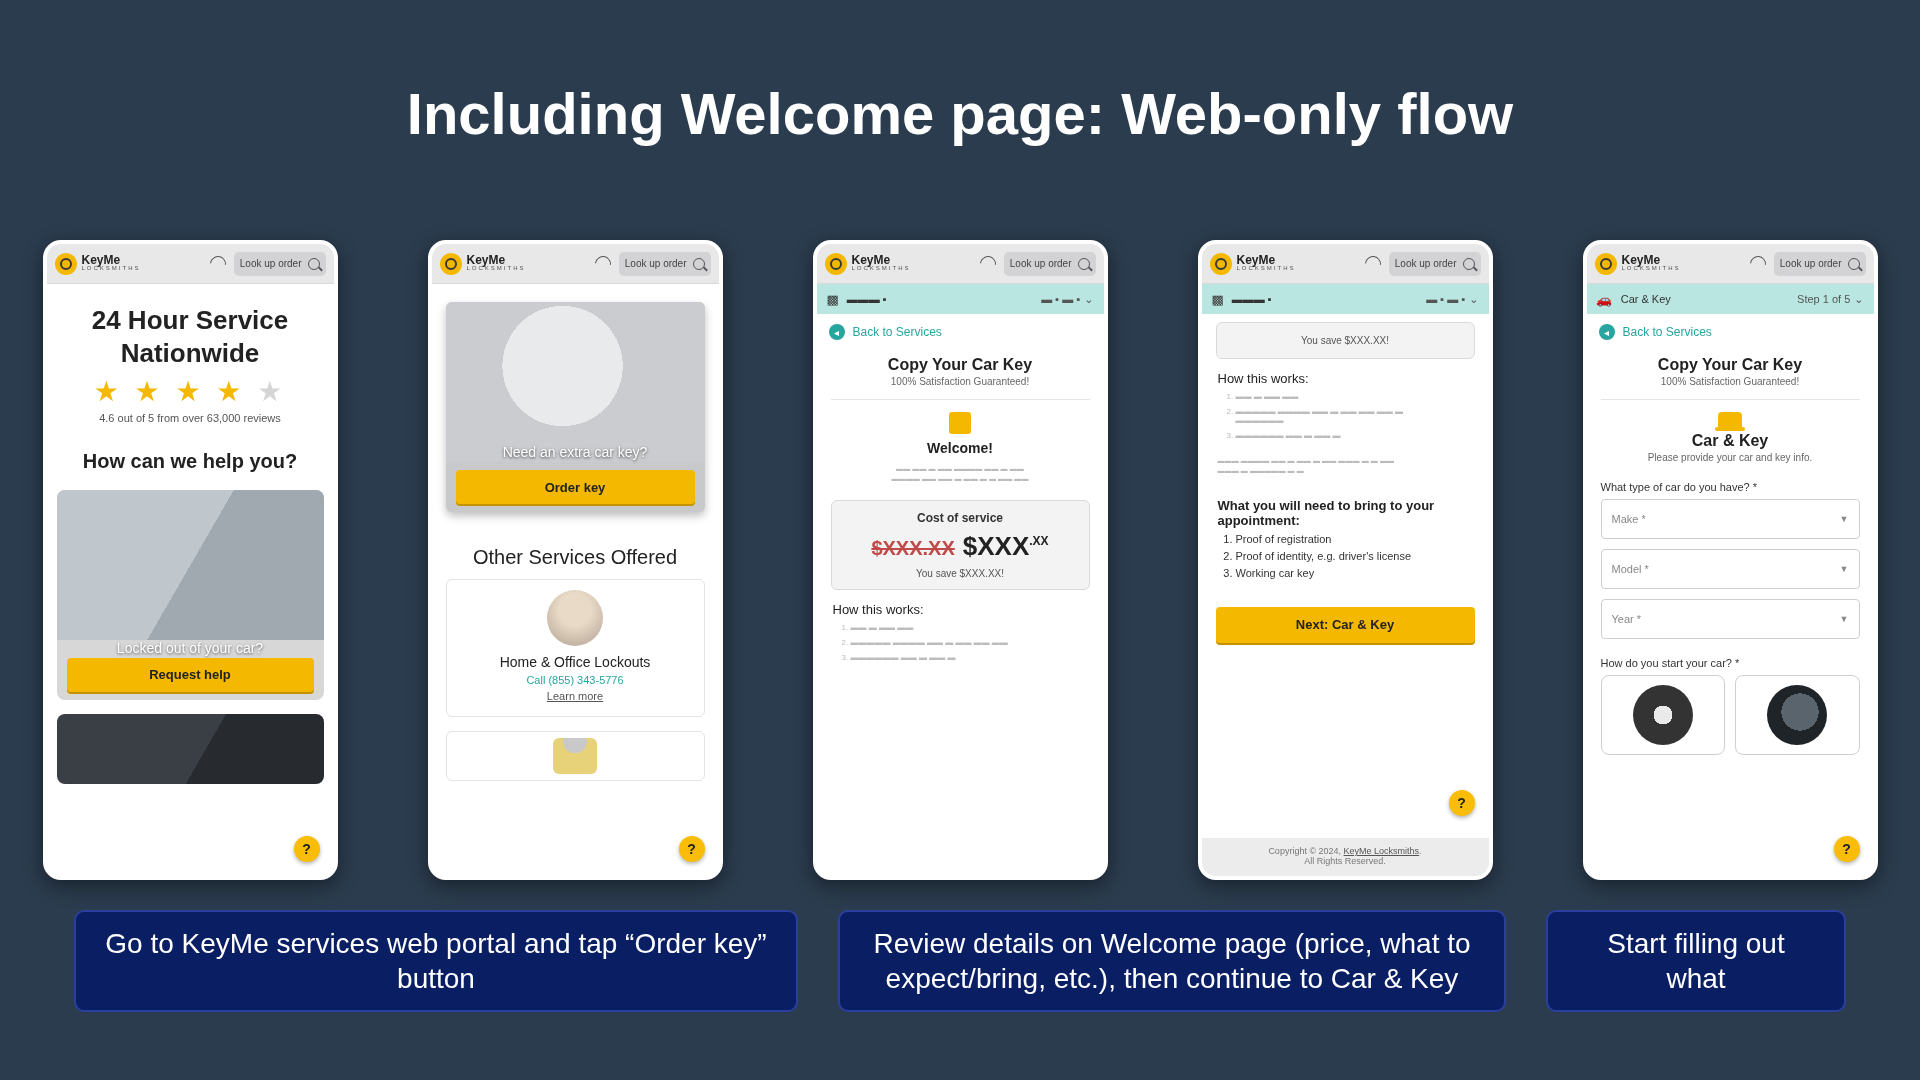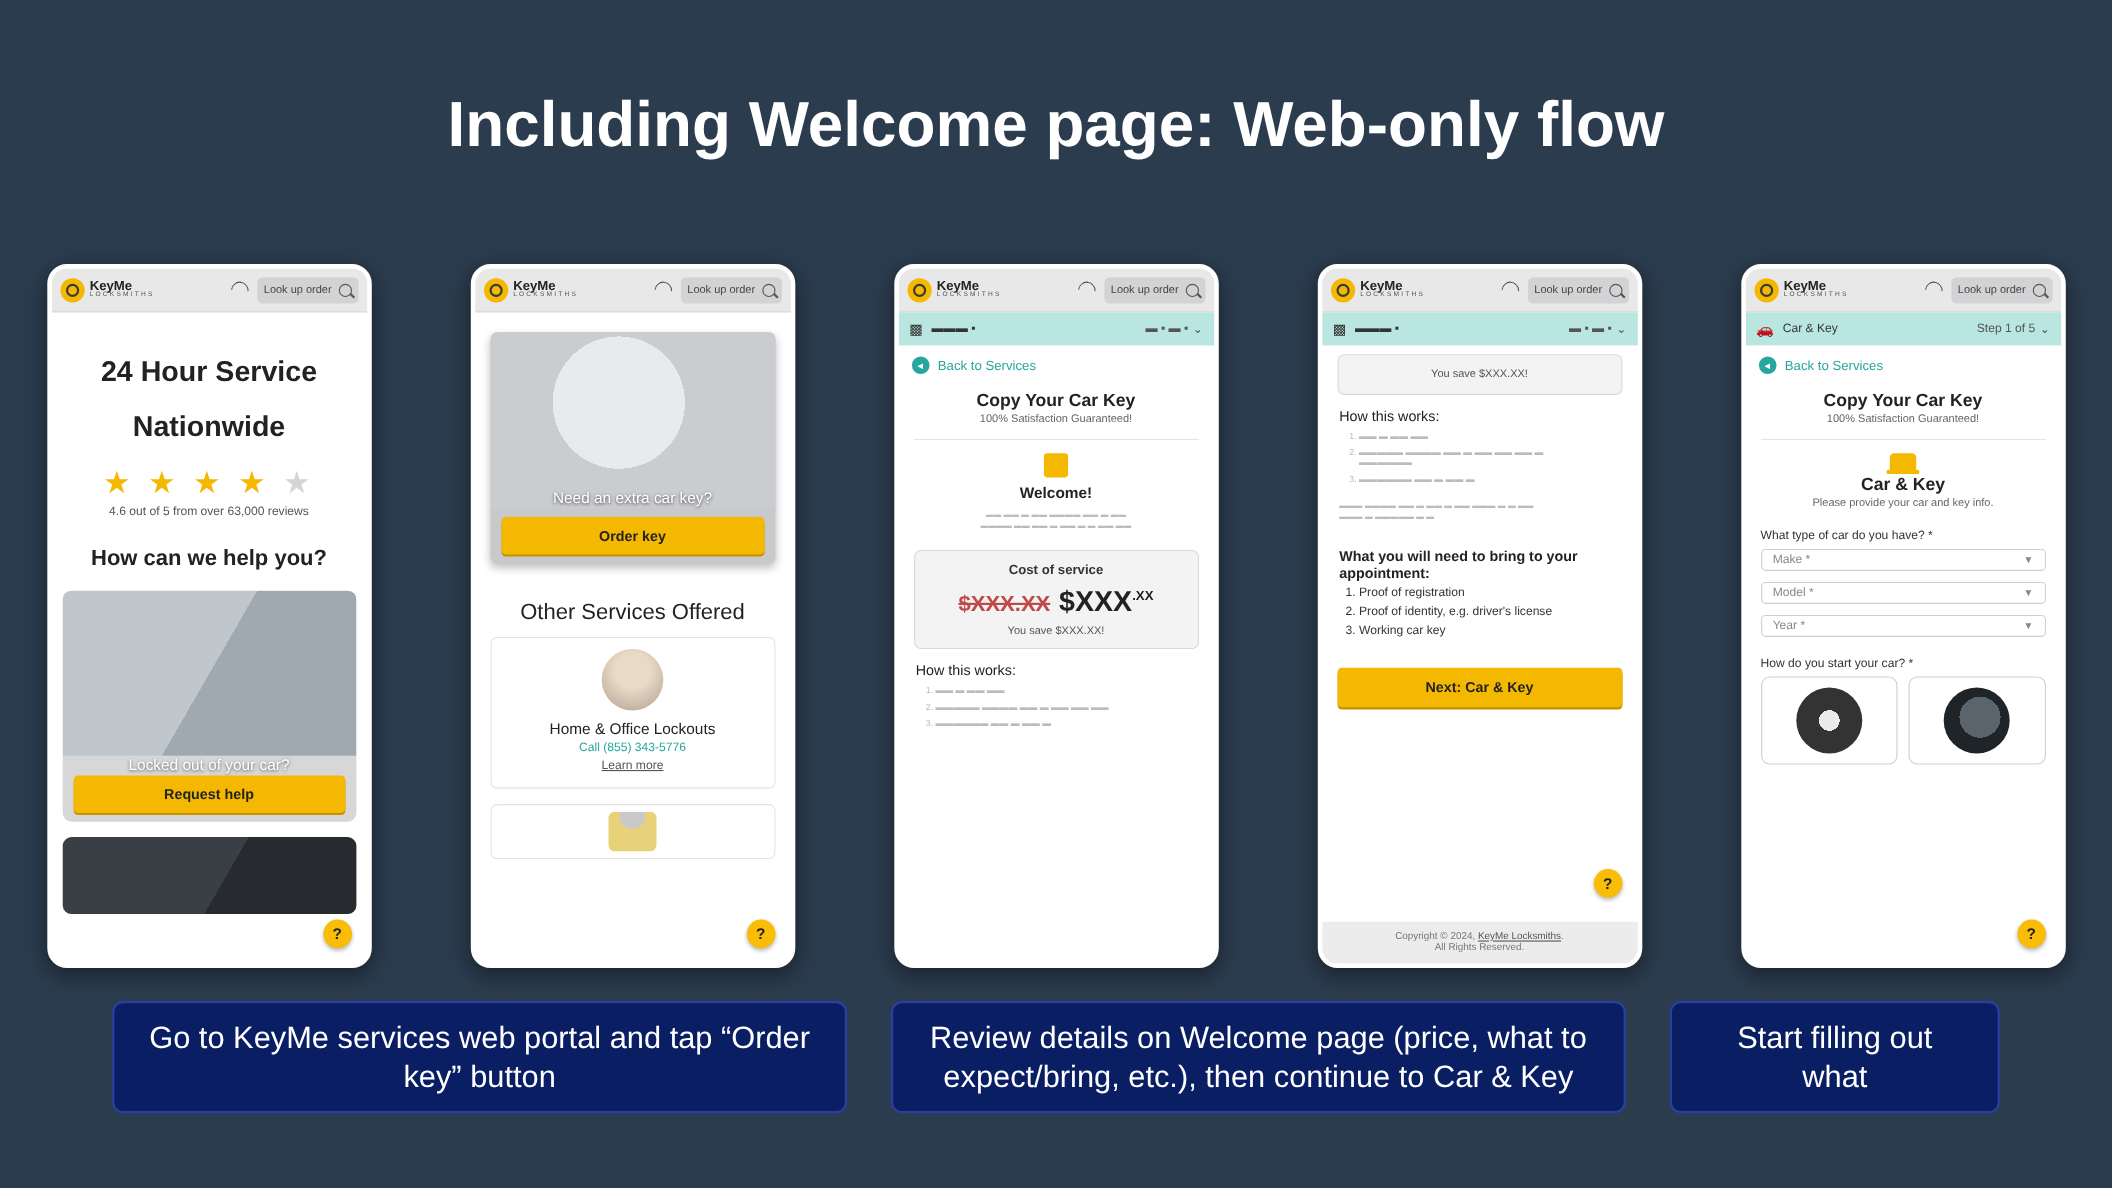--- a/index.html
+++ b/index.html
@@ -40,27 +40,27 @@
   .sub .car{margin-right:8px;font-size:13px}
   .sub .step{margin-left:auto;color:#555}
   .sub .chev{margin-left:4px;color:#555}
 
   
   .help{position:absolute;bottom:14px;right:14px;width:26px;height:26px;border-radius:50%;background:var(--badge);color:#222;display:flex;align-items:center;justify-content:center;font-weight:700;box-shadow:0 2px 4px rgba(0,0,0,.3);font-size:14px}
 
   
   .captions{position:absolute;top:910px;left:0;right:0;display:flex;justify-content:center;gap:40px}
   .cap{background:var(--dkblue);color:#fff;border-radius:10px;border:2px solid #2a3fa0;display:flex;align-items:center;justify-content:center;text-align:center;font-size:28px;line-height:1.25;padding:14px 28px;}
-  .cap1{width:668px}
+  .cap1{width:724px}
   .cap2{width:668px}
   .cap3{width:300px}
 
   
   .s1 .hero{padding:18px 14px 0;text-align:center}
-  .s1 h1{margin:21px 0;font-size:26px;font-weight:700;color:#222;line-height:1.1}
+  .s1 h1{margin:4px 0;font-size:26px;font-weight:700;color:#222;line-height:1.1}
   .stars{margin:8px 0 4px;font-size:28px;letter-spacing:4px;color:var(--star)}
   .stars .dim{color:var(--star-dim)}
   .s1 .subr{font-size:11px;color:#555}
   .s1 h2{margin-top:26px;font-size:20px;font-weight:600;color:#222}
   .card{margin:12px 10px 0;border-radius:8px;overflow:hidden;position:relative;background:#d7d7d7;height:210px}
   .card .img{height:150px;background:linear-gradient(120deg,#bfc7cc 0 50%,#a0a9af 50% 100%)}
   .card .label{position:absolute;bottom:44px;left:0;right:0;text-align:center;color:#fff;font-size:14px;text-shadow:0 1px 3px rgba(0,0,0,.6)}
   .cta{position:absolute;bottom:8px;left:10px;right:10px;height:34px;background:var(--yellow);border-radius:4px;display:flex;align-items:center;justify-content:center;font-size:13px;font-weight:600;color:#222;box-shadow:0 2px 0 #c49200}
   .peek{margin:14px 10px 0;height:70px;border-radius:8px;background:linear-gradient(120deg,#3a3f45 0 55%,#272a2e 55% 100%)}
 
@@ -106,21 +106,21 @@
   ol.real li{margin:5px 0}
   .nextbtn{margin:28px 14px 0;height:36px;background:var(--yellow);border-radius:4px;display:flex;align-items:center;justify-content:center;font-size:13px;font-weight:700;color:#222;box-shadow:0 2px 0 #c49200}
   .foot{position:absolute;bottom:0;left:0;right:0;background:#ececec;padding:8px 0 10px;text-align:center;font-size:9px;color:#777}
   .foot a{text-decoration:underline;color:#555}
 
   
   .caricon{width:24px;height:16px;margin:8px auto 4px;background:var(--yellow);border-radius:4px 4px 2px 2px;position:relative}
   .caricon:before{content:"";position:absolute;left:-3px;right:-3px;bottom:-3px;height:4px;background:var(--yellow);border-radius:2px}
   .s5 .desc{font-size:10px;color:#666}
   .qlabel{font-size:11px;color:#333;margin:18px 14px 6px}
-  .select{margin:0 14px 10px;height:20px;border:1px solid #cfcfcf;border-radius:4px;display:flex;align-items:center;padding:0 10px;font-size:11px;color:#888;justify-content:space-between}
+  .select{margin:0 14px 10px;height:40px;border:1px solid #cfcfcf;border-radius:4px;display:flex;align-items:center;padding:0 10px;font-size:11px;color:#888;justify-content:space-between}
   .select .tri{color:#888;font-size:9px}
   .twobox{display:flex;gap:10px;margin:6px 14px}
   .opt{flex:1;height:80px;border:1px solid #cfcfcf;border-radius:8px;display:flex;align-items:center;justify-content:center}
   .opt .thumb{width:60px;height:60px;border-radius:50%;background:radial-gradient(circle at 50% 50%,#eaeaea 0 22%,#333 22% 100%)}
   .opt .thumb2{width:60px;height:60px;border-radius:50%;background:radial-gradient(circle at 55% 45%,#5a646d 0 40%,#1f2429 40% 100%)}
 </style>
 </head>
 <body>
 
 <div class="title">Including Welcome page: Web-only flow</div>

